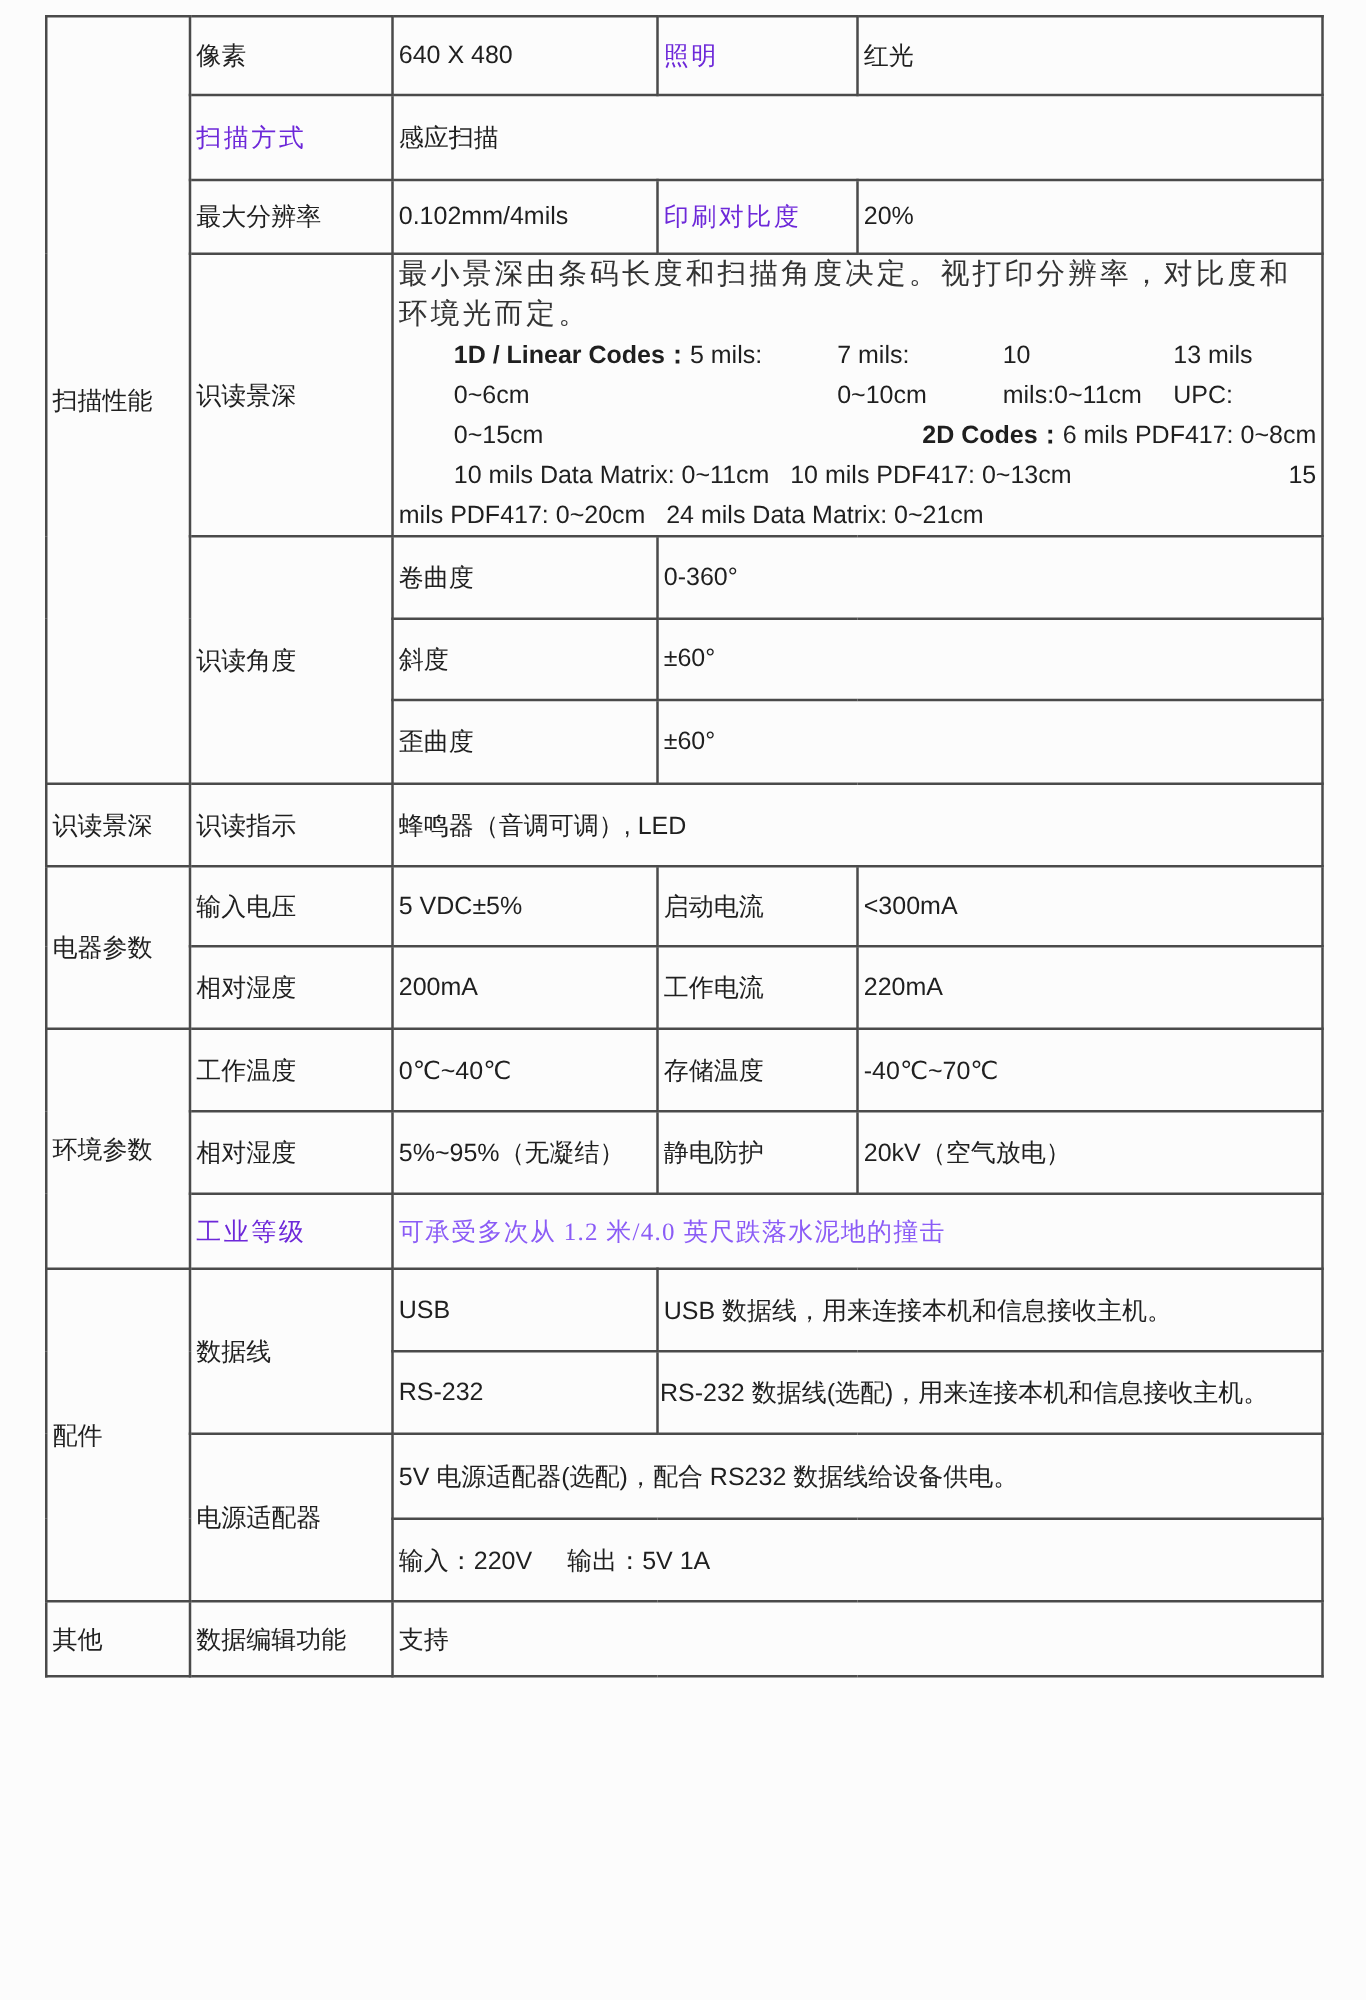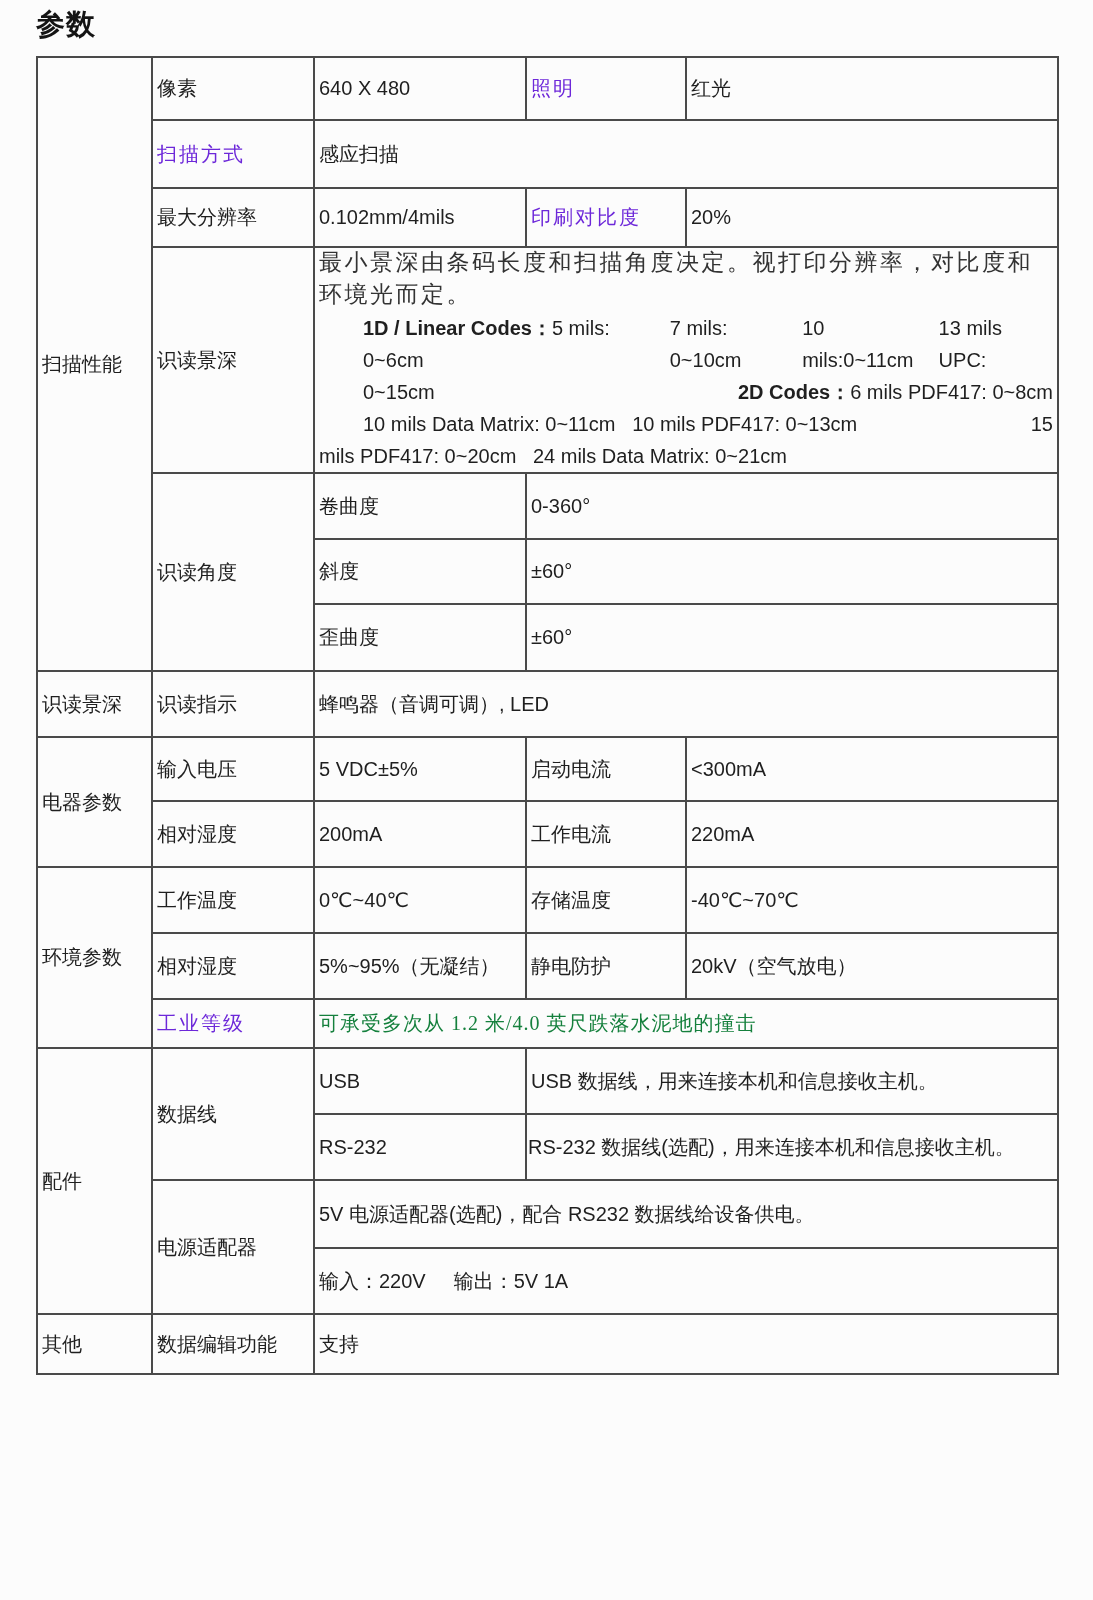--- a/index.html
+++ b/index.html
@@ -46,29 +46,28 @@
     font-family:Liberation Mono, monospace;
     color:#333;letter-spacing:2.5px;font-size:23px;
     white-space:pre-wrap;display:block;
   }
   .d-flex{display:flex;justify-content:space-between;align-items:baseline;margin-left:44px;}
   .d-b{font-weight:700;}
   .pre{white-space:pre-wrap;}
   td.industrial{
     text-align:left;padding-left:12px;
     font-family:"Liberation Serif","DejaVu Serif",serif;
-    color:#15803d;font-size:17px;letter-spacing:1px;
+    color:#8b5cf6;font-size:17px;letter-spacing:1px;
   }
   .io-gap{margin-left:28px;}
 </style>
 </head>
 <body>
 
 <div class="page">
-  <h1 class="title">参数</h1>
 
   <table class="spec">
     <colgroup>
       <col style="width:115px">
         <col style="width:162px">
         <col style="width:212px">
       <col style="width:160px">
         <col style="width:372px">
     </colgroup>
 
@@ -157,21 +156,21 @@
       <td class="val">0℃~40℃</td>
       <td>存储温度</td>
       <td class="val">-40℃~70℃</td>
     </tr>
     <tr style="height:66px">
       <td>相对湿度</td>
       <td class="val">5%~95%（无凝结）</td>
       <td>静电防护</td>
       <td class="val">20kV（空气放电）</td>
     </tr>
-    <tr style="height:49px">
+    <tr style="height:60px">
       <td class="serif">工业等级</td>
       <td colspan="3" class="industrial">可承受多次从 1.2 米/4.0 英尺跌落水泥地的撞击</td>
     </tr>
 
     <tr style="height:66px">
       <td rowspan="4">配件</td>
       <td rowspan="2">数据线</td>
       <td class="val">USB</td>
       <td colspan="2">USB 数据线，用来连接本机和信息接收主机。</td>
     </tr>

